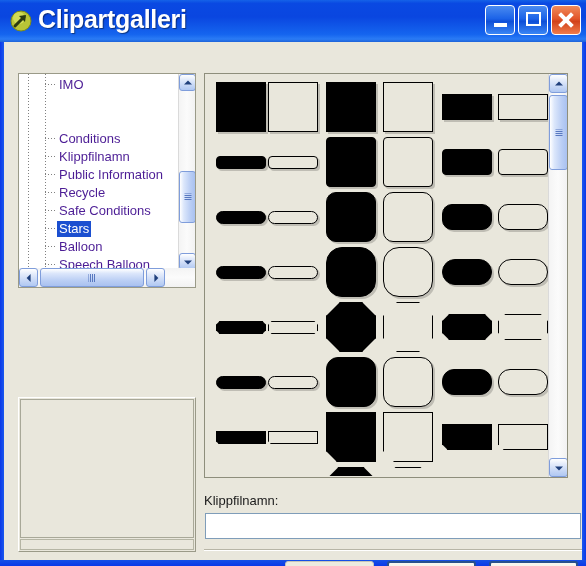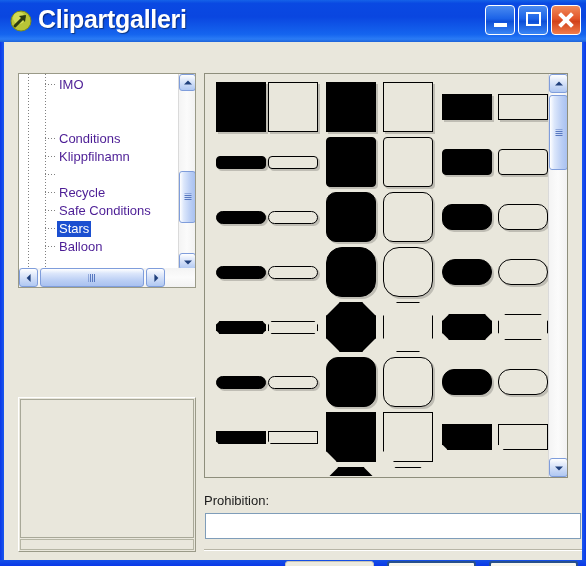--- a/index.html
+++ b/index.html
@@ -287,36 +287,41 @@
           <div class="tree-row" style="top: 56px;">
             <span class="tree-elbow"></span>
             <span class="tree-label">Conditions</span>
           </div>
           <div class="tree-row" style="top: 74px;">
             <span class="tree-elbow"></span>
             <span class="tree-label">Klippfilnamn</span>
           </div>
           <div class="tree-row" style="top: 92px;">
             <span class="tree-elbow"></span>
+            <span class="tree-label">Public Information</span>
           </div>
           <div class="tree-row" style="top: 128px;">
             <span class="tree-elbow"></span>
             <span class="tree-label">Safe Conditions</span>
           </div>
           <div class="tree-row" style="top: 110px;">
             <span class="tree-elbow"></span>
             <span class="tree-label">Recycle</span>
           </div>
           <div class="tree-row sel" style="top: 146px;">
             <span class="tree-elbow"></span>
             <span class="tree-label">Stars</span>
           </div>
           <div class="tree-row" style="top: 164px;">
             <span class="tree-elbow"></span>
             <span class="tree-label">Balloon</span>
+          </div>
+          <div class="tree-row" style="top: 182px;">
+            <span class="tree-elbow"></span>
+            <span class="tree-label">Speech Balloon</span>
           </div>
           <div class="tree-row" style="top: 200px;">
             <span class="tree-elbow"></span>
             <span class="tree-label">Stars</span>
           </div>
         </div>
 
       <div class="sb-v" style="height:196px;">
         <div class="sb-btn" style="left:0; top:0; width:17px; height:17px;">
           <span class="arr up"></span>
@@ -488,21 +493,21 @@
         </div>
         <div class="sb-thumb" style="left:0; top:21px; width:19px; height:75px;">
           <span class="grip"></span>
         </div>
         <div class="sb-btn" style="left:0; bottom:0; width:19px; height:19px;">
           <span class="arr down"></span>
         </div>
       </div>
     </div>
 
-    <div class="lbl fname-label">Prohibition:</div>
+    <div class="lbl fname-label">Klippfilnamn:</div>
     <input class="fname-input" type="text" placeholder="" style="">
 
     <div class="divider"></div>
     <div class="divider2"></div>
 
     <button class="btn disabled" style="left:281px; top:519px; width:89px;" disabled="">OK</button>
     <button class="btn default" style="left:383px; top:519px; width:89px;">Avbryt</button>
     <button class="btn default" style="left:485px; top:519px; width:89px;"></button>
 
   </div>

